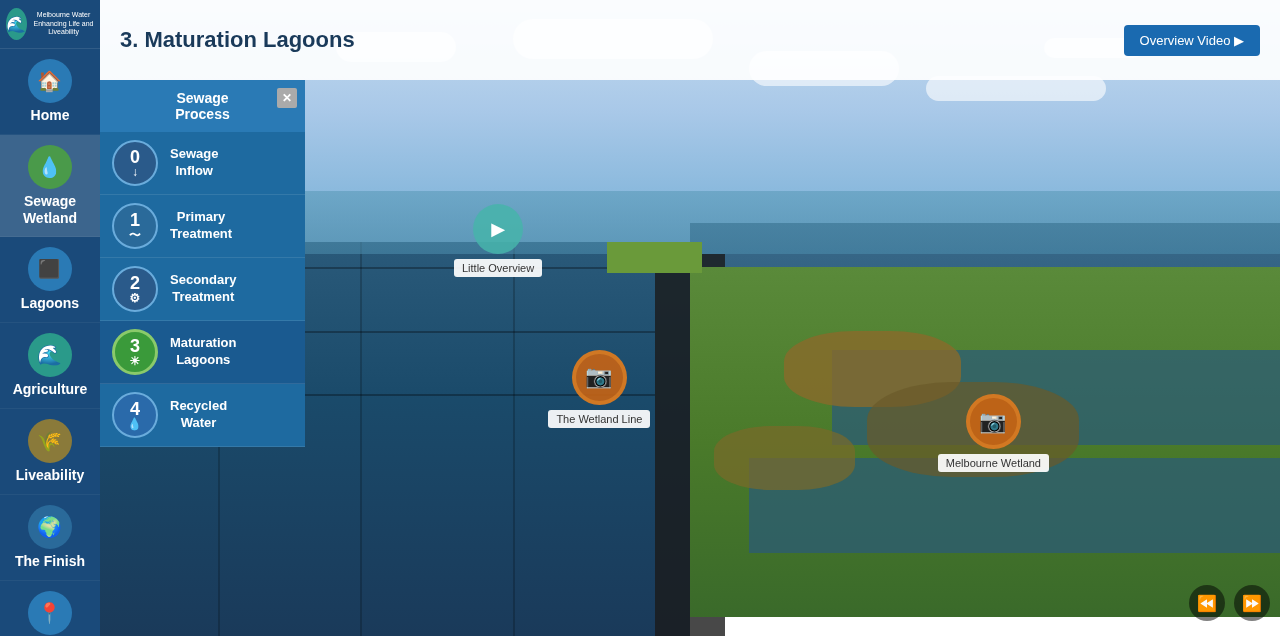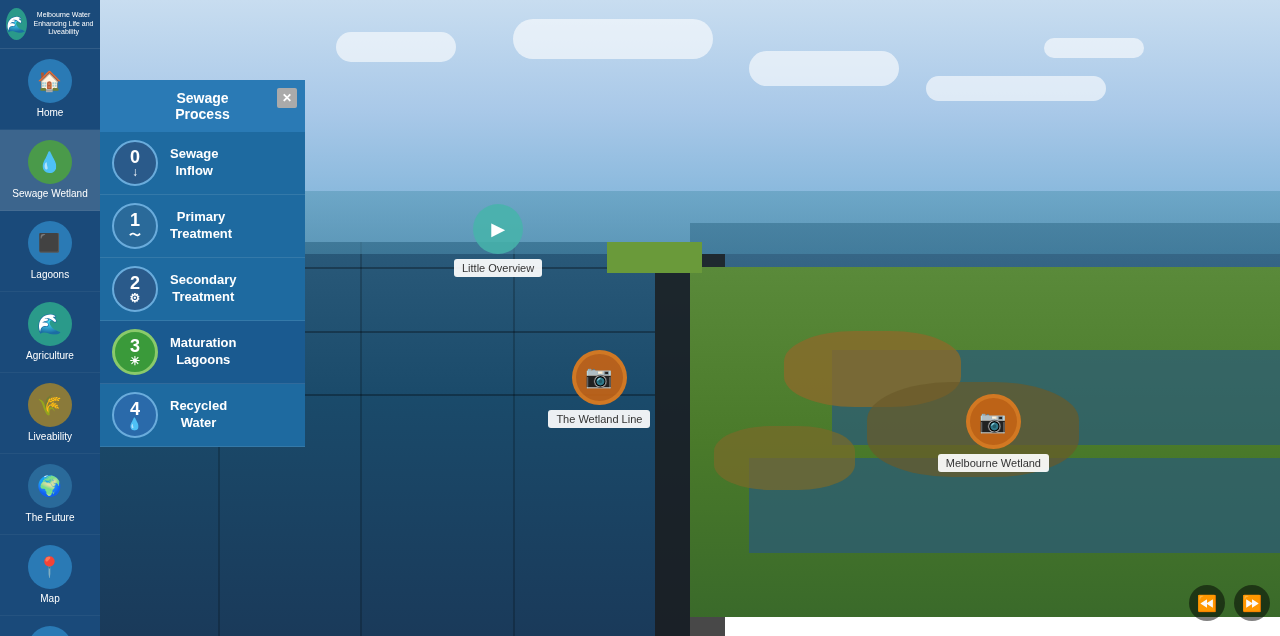--- a/index.html
+++ b/index.html
@@ -61,23 +61,24 @@
       font-size: 20px;
     }
 
     .nav-icon.blue-bg { background: #2a7ab5; }
     .nav-icon.green-bg { background: #4a9a4a; }
     .nav-icon.teal-bg { background: #2a9a8a; }
     .nav-icon.wheat-bg { background: #8a7a3a; }
     .nav-icon.ocean-bg { background: #2a6a9a; }
 
     .nav-label {
-      font-size: 10px;
+      font-size: 14px;
       color: white;
       line-height: 1.2;
+      font-weight: bold;
     }
 
     
     #main {
       flex: 1;
       position: relative;
       height: 636px;
       overflow: hidden;
     }
 
@@ -345,21 +346,21 @@
     <span class="nav-label">Agriculture</span>
   </div>
 
   <div class="nav-item">
     <div class="nav-icon wheat-bg">🌾</div>
     <span class="nav-label">Liveability</span>
   </div>
 
   <div class="nav-item">
     <div class="nav-icon ocean-bg">🌍</div>
-    <span class="nav-label">The Future</span>
+    <span class="nav-label">The Finish</span>
   </div>
 
   <div class="nav-item">
     <div class="nav-icon blue-bg">📍</div>
     <span class="nav-label">Map</span>
   </div>
 
   <div class="nav-item">
     <div class="nav-icon blue-bg">❓</div>
 
@@ -398,20 +399,24 @@
     <div style="position:absolute;top:62%;left:0;width:47%;height:2px;background:rgba(0,0,0,0.3);"></div>
     <div style="position:absolute;top:38%;left:10%;width:2px;bottom:0;background:rgba(0,0,0,0.2);"></div>
     <div style="position:absolute;top:38%;left:22%;width:2px;bottom:0;background:rgba(0,0,0,0.2);"></div>
     <div style="position:absolute;top:38%;left:35%;width:2px;bottom:0;background:rgba(0,0,0,0.2);"></div>
 
     <div style="position:absolute;top:30%;left:0;right:0;height:10%;background:linear-gradient(180deg,#5a9ab8 0%,#4a8aaa 100%);opacity:0.6;"></div>
 
     <div style="position:absolute;top:38%;left:43%;width:8%;height:5%;background:#6a9a3a;"></div>
   </div>
 
+  <div id="header">
+    <span id="page-title">3. Maturation Lagoons</span>
+    <button id="overview-btn">Overview Video ▶</button>
+  </div>
 
   <div id="sewage-panel">
     <div id="sewage-panel-header">
       <span>Sewage<br>Process</span>
       <div id="sewage-close">✕</div>
     </div>
 
     <div class="process-item">
       <div class="process-circle c0">
         <span class="num">0</span>

